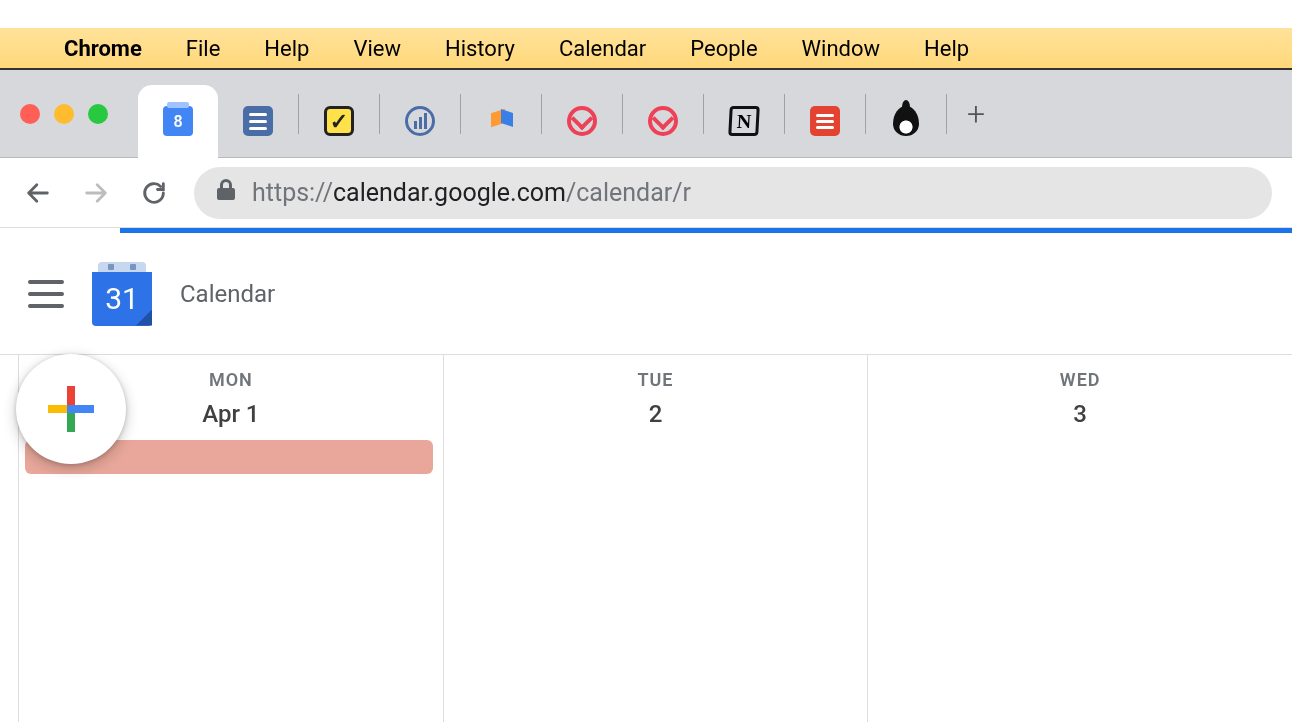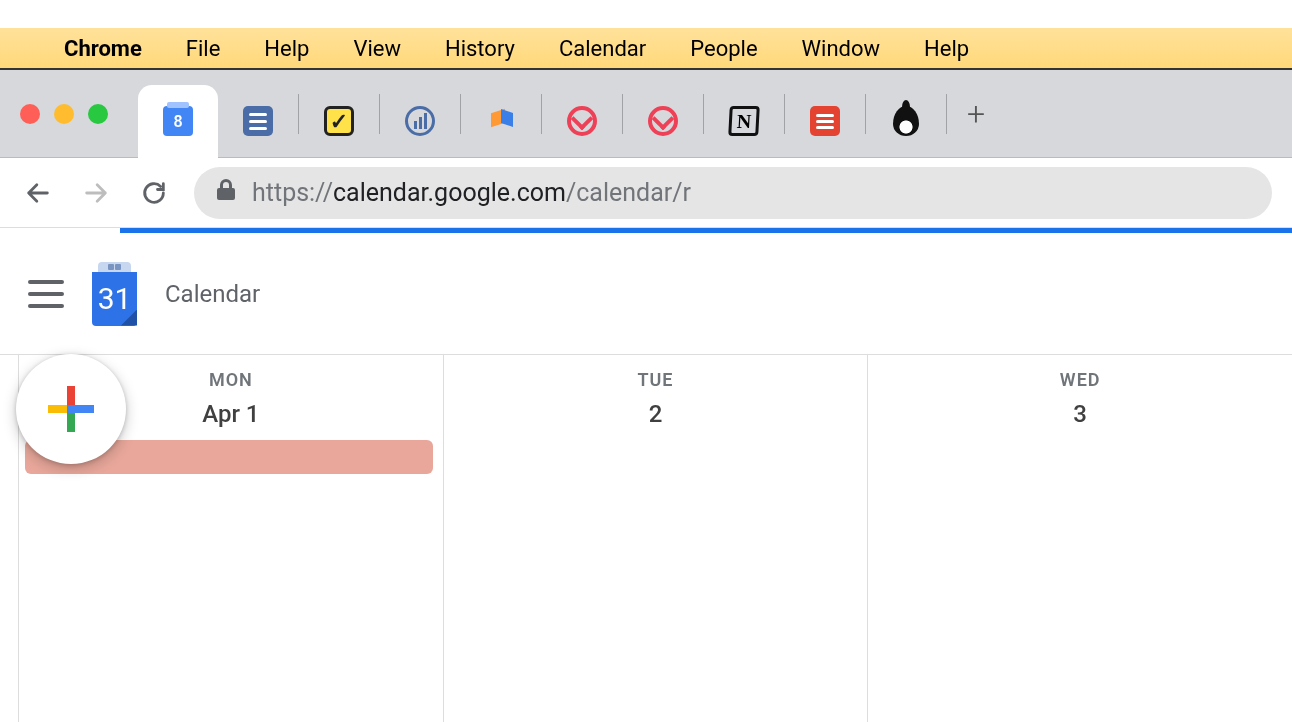--- a/index.html
+++ b/index.html
@@ -53,21 +53,21 @@
     .url-text .dark { color:#202124; }
     
     
     .loading-stripe { height:5px; background:#fff; position:relative;}
     .loading-stripe .fill { position:absolute; left:120px; top:0; height:100%; width:1180px; background:#1a73e8;}
     
     
     .app-header { height:122px; display:flex; align-items:center; padding:0 28px; gap:28px; border-bottom:1px solid #ddd;}
     .hamburger { width:36px; height:28px; display:flex; flex-direction:column; justify-content:space-between; cursor:pointer;}
     .hamburger span { height:4px; background:#5f6368; border-radius:2px;}
-    .gcal-logo { width:45px; height:64px; position:relative;}
+    .gcal-logo { width:60px; height:64px; position:relative;}
     .gcal-logo .top { position:absolute; top:0; left:6px; right:6px; height:12px; background:#c7d7f0; border-radius:4px 4px 0 0;}
     .gcal-logo .top::before,.gcal-logo .top::after{content:''; position:absolute; top:2px; width:6px; height:6px; background:#7a94c2; border-radius:1px;}
     .gcal-logo .top::before{left:10px;} .gcal-logo .top::after{right:10px;}
     .gcal-logo .body { position:absolute; top:10px; left:0; right:0; bottom:0; background:#2e72e8; border-radius:0 0 4px 4px; display:flex; align-items:center; justify-content:center; color:#fff; font-size:30px; font-weight:400;}
     .gcal-logo .fold { position:absolute; bottom:0; right:0; width:16px; height:16px; background:#1f52a6; clip-path:polygon(100% 0, 100% 100%, 0 100%);}
     .app-title { font-size:24px; color:#5f6368; font-weight:400; letter-spacing:0px;}
     
     
     .cal-wrap { display:flex; height: calc(722px - 42px - 88px - 70px - 5px - 122px); border-left:0; padding-left:18px;}
     .cal-col { flex:1; border-left:1px solid #ddd; border-right:0px; position:relative; padding-top:14px;}

